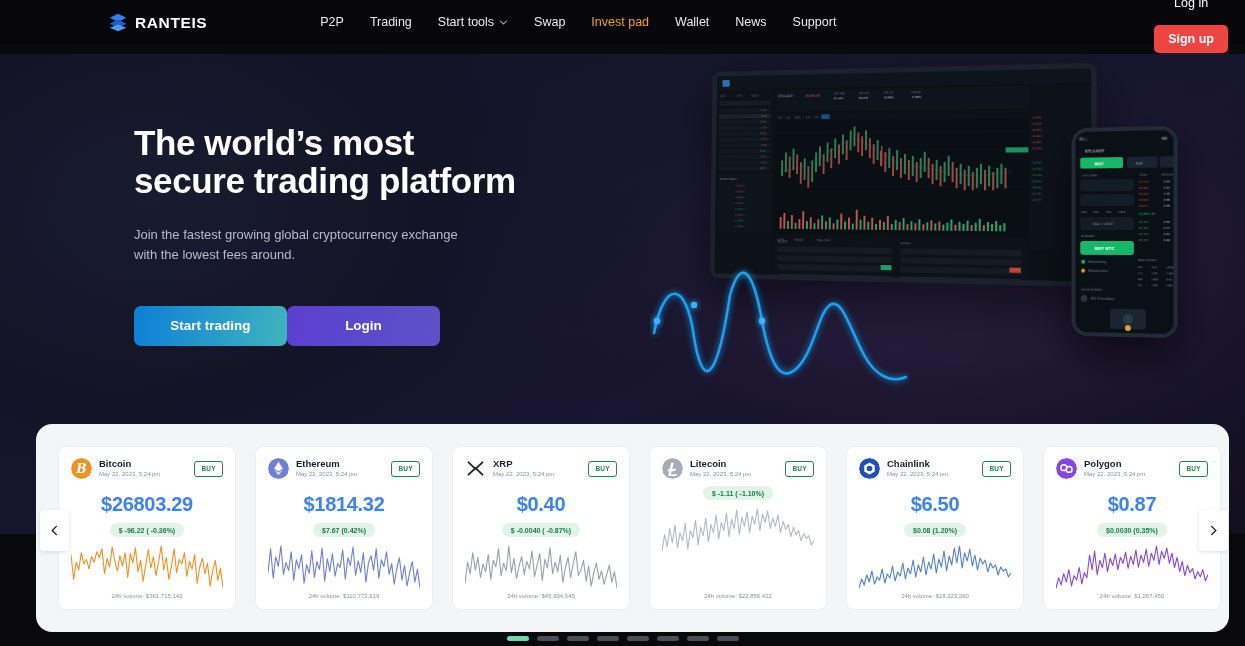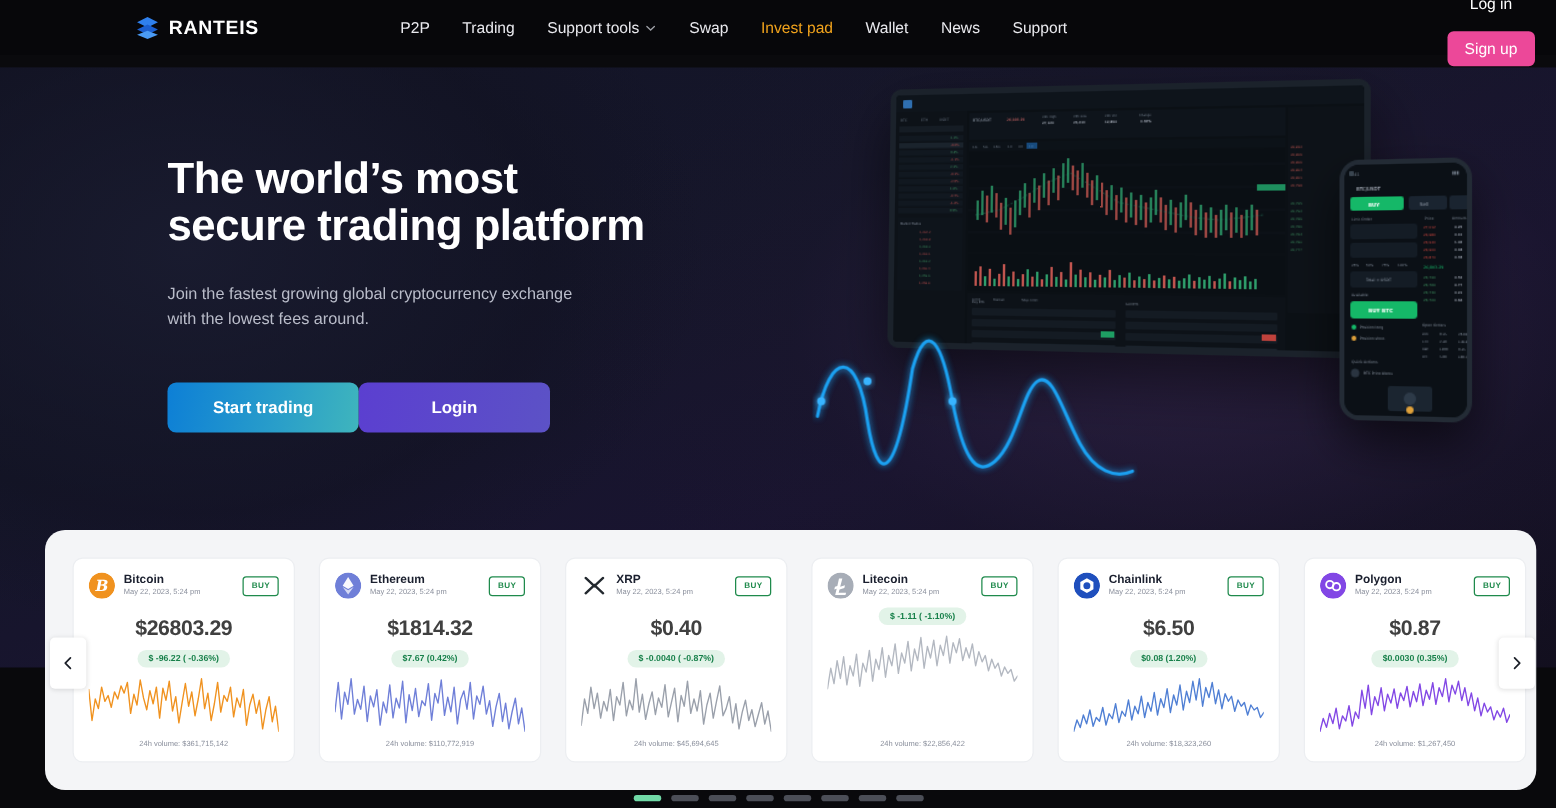--- a/index.html
+++ b/index.html
@@ -26,21 +26,21 @@
   .nav a {
     color:#e9e9ee; font-size:12.5px; text-decoration:none;
     padding:6px 13px; white-space:nowrap; display:flex; align-items:center; gap:5px;
   }
   .nav a.accent { color:#f0a21c; }
   .chev-down { width:9px; height:9px; display:block; opacity:.75; }
 
   .header-right { margin-left:auto; display:flex; align-items:center; gap:10px; margin-right:17px;flex-direction:column; }
   .login-link { color:#fff; font-size:12.5px; text-decoration:none; padding:5px 8px; }
   .signup-btn {
-    background:#ec4899; color:#fff; font-size:12.5px; font-weight:normal;
+    background:#ef4444; color:#fff; font-size:12.5px; font-weight:bold;
     border:none; border-radius:5px; padding:7px 14px; cursor:pointer;
     font-family:"Liberation Sans", sans-serif;
   }
 
   
   .hero {
     position:absolute; top:54px; left:0; width:1245px; height:490px;
     background:
       radial-gradient(ellipse 700px 420px at 76% 42%, rgba(58,42,78,.55) 0%, rgba(30,24,45,.25) 45%, rgba(0,0,0,0) 72%),
       radial-gradient(ellipse 520px 380px at 12% 30%, rgba(26,28,48,.85) 0%, rgba(16,17,30,.4) 55%, rgba(0,0,0,0) 80%),
@@ -100,21 +100,21 @@
   .coin-meta { flex:1; min-width:0; }
   .coin-name { font-size:9.5px; font-weight:bold; color:#1a1f2e; line-height:1.2; }
   .coin-date { font-size:6px; color:#8a8f9c; line-height:1.3; margin-top:1px; white-space:nowrap; }
   .buy-btn {
     border:1px solid #1f8a4c; color:#1f8a4c; background:#fff;
     font-size:6.5px; font-weight:bold; border-radius:3px;
     padding:3.5px 6px; cursor:pointer; letter-spacing:.3px;
     font-family:"Liberation Sans", sans-serif;
   }
   .card-price {
-    text-align:center; font-size:17px; font-weight:bold; color:#404040;
+    text-align:center; font-size:20px; font-weight:bold; color:#3b82f6;
     margin-top:14px; letter-spacing:-.3px;
   }
   .card-change {
     margin:7px auto 0; background:#e2f3e8; color:#17804a;
     font-size:7px; font-weight:bold; border-radius:9px;
     padding:3.5px 9px; display:inline-block; width:fit-content;
   }
   .card-chart { margin-top:6px; height:48px; width:100%; }
   .card-vol { text-align:center; font-size:6px; color:#8a8f9c; margin-top:auto; padding-bottom:1px; }
 
@@ -154,21 +154,21 @@
   </div>
 
   <nav class="nav">
     <a href="#">
         <span>P2P</span>
       </a>
     <a href="#">
         <span>Trading</span>
       </a>
     <a href="#">
-      <span>Support tools</span>
+      <span>Start tools</span>
       <svg class="chev-down" viewBox="0 0 12 12">
           <path d="M2 4.2 L6 8 L10 4.2" stroke="#cfd2da" stroke-width="1.4" fill="none" stroke-linecap="round"></path>
         </svg>
     </a>
     <a href="#">
         <span>Swap</span>
       </a>
     <a href="#" class="accent">
         <span>Invest pad</span>
       </a>

